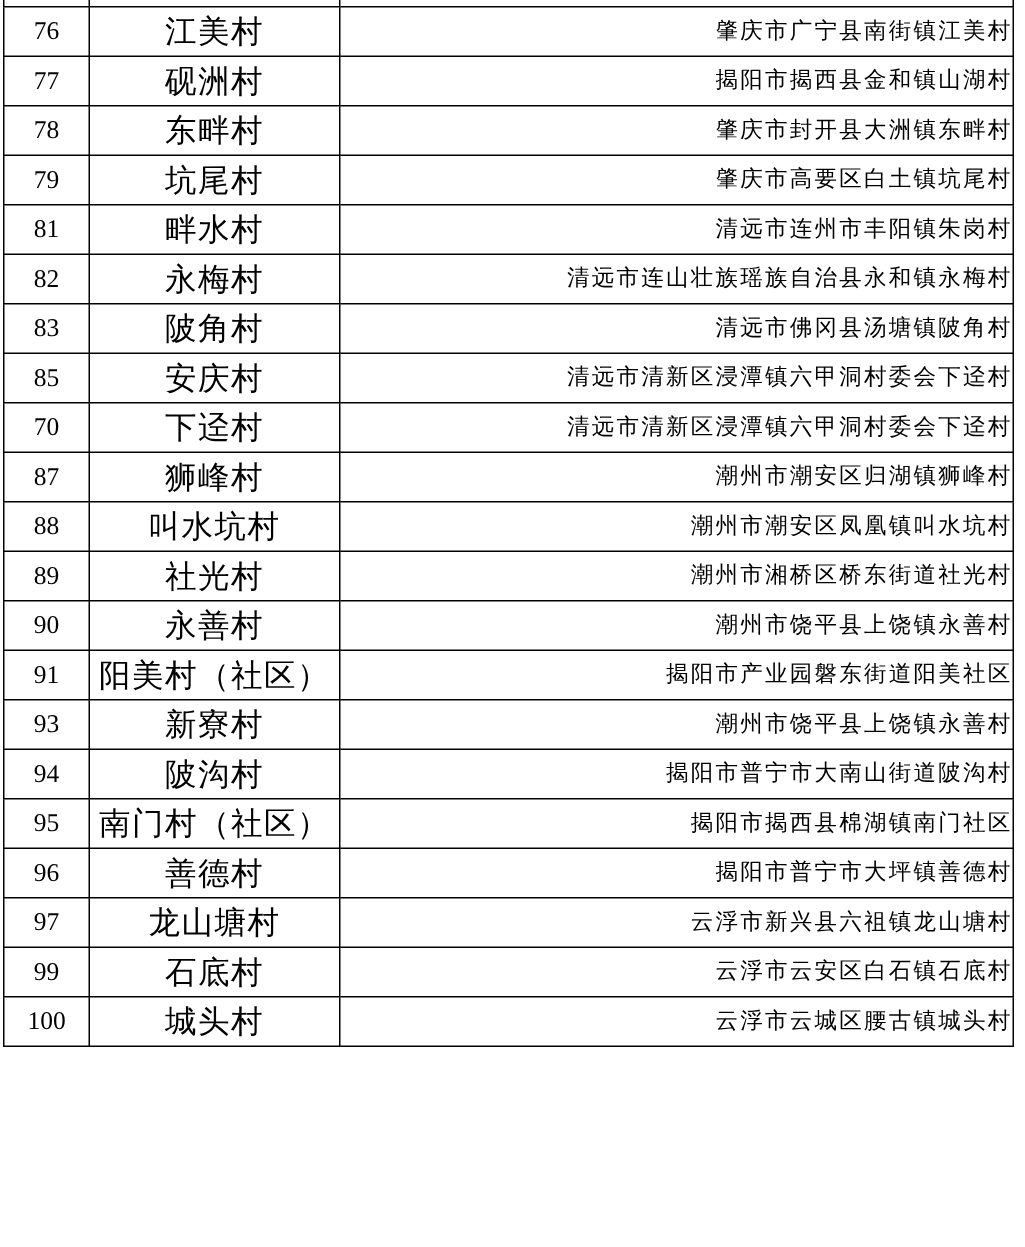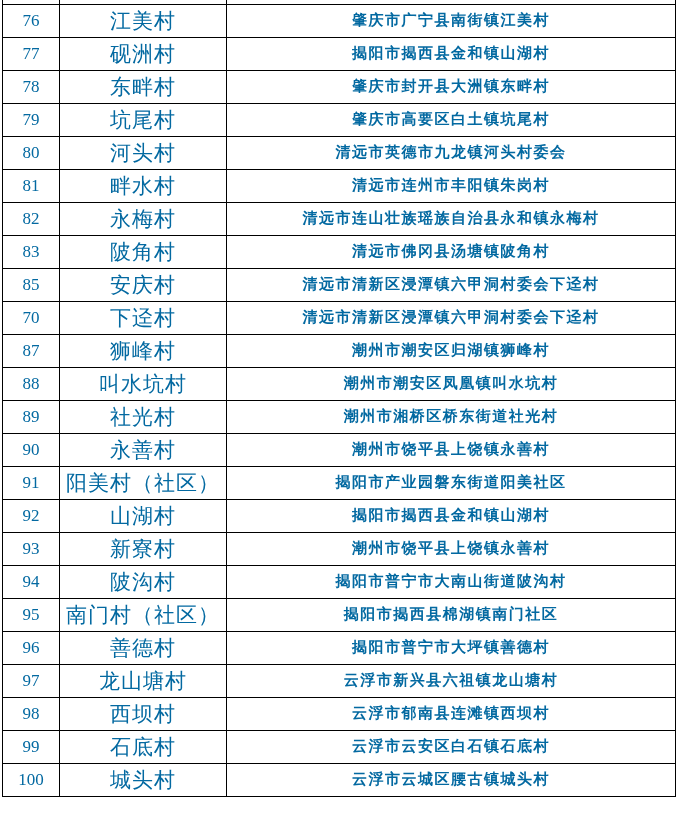--- a/index.html
+++ b/index.html
@@ -14,21 +14,21 @@
     background: #ffffff;
     overflow: hidden;
   }
   table.doc-table {
     border-collapse: collapse;
     table-layout: fixed;
     margin-left: 2px;
     margin-top: 0;
     width: 664px;
     font-family: "Liberation Serif", "DejaVu Serif", serif;
-    color: #0369a1;
+    color: #000000;
   }
   table.doc-table td {
     border: 1px solid #000000;
     overflow: hidden;
     white-space: nowrap;
     padding: 0;
     vertical-align: middle;
   }
   tr.data-row {
     height: 33px;
@@ -46,25 +46,24 @@
     font-size: 17px;
   }
   td.c-name {
     width: 166px;
     text-align: center;
     font-size: 21px;
     letter-spacing: 1px;
   }
   td.c-addr {
     width: 448px;
-    text-align: center;
+    text-align: right;
     padding-left: 5px;
     font-size: 15px;
     letter-spacing: 1.5px;
-    font-weight: bold;
   }
 </style>
 </head>
 <body>
 
 <div id="page">
   <table class="doc-table">
     <tbody>
       <tr class="partial-row">
         <td class="c-no"></td>
@@ -83,25 +82,20 @@
       </tr>
       <tr class="data-row">
         <td class="c-no">78</td>
         <td class="c-name">东畔村</td>
         <td class="c-addr">肇庆市封开县大洲镇东畔村</td>
       </tr>
       <tr class="data-row">
         <td class="c-no">79</td>
         <td class="c-name">坑尾村</td>
         <td class="c-addr">肇庆市高要区白土镇坑尾村</td>
-      </tr>
-      <tr class="data-row">
-        <td class="c-no">80</td>
-        <td class="c-name">河头村</td>
-        <td class="c-addr">清远市英德市九龙镇河头村委会</td>
       </tr>
       <tr class="data-row">
         <td class="c-no">81</td>
         <td class="c-name">畔水村</td>
         <td class="c-addr">清远市连州市丰阳镇朱岗村</td>
       </tr>
       <tr class="data-row">
         <td class="c-no">82</td>
         <td class="c-name">永梅村</td>
         <td class="c-addr">清远市连山壮族瑶族自治县永和镇永梅村</td>
@@ -140,25 +134,20 @@
         <td class="c-no">90</td>
         <td class="c-name">永善村</td>
         <td class="c-addr">潮州市饶平县上饶镇永善村</td>
       </tr>
       <tr class="data-row">
         <td class="c-no">91</td>
         <td class="c-name">阳美村（社区）</td>
         <td class="c-addr">揭阳市产业园磐东街道阳美社区</td>
       </tr>
       <tr class="data-row">
-        <td class="c-no">92</td>
-        <td class="c-name">山湖村</td>
-        <td class="c-addr">揭阳市揭西县金和镇山湖村</td>
-      </tr>
-      <tr class="data-row">
         <td class="c-no">93</td>
         <td class="c-name">新寮村</td>
         <td class="c-addr">潮州市饶平县上饶镇永善村</td>
       </tr>
       <tr class="data-row">
         <td class="c-no">94</td>
         <td class="c-name">陂沟村</td>
         <td class="c-addr">揭阳市普宁市大南山街道陂沟村</td>
       </tr>
       <tr class="data-row">
@@ -170,25 +159,20 @@
         <td class="c-no">96</td>
         <td class="c-name">善德村</td>
         <td class="c-addr">揭阳市普宁市大坪镇善德村</td>
       </tr>
       <tr class="data-row">
         <td class="c-no">97</td>
         <td class="c-name">龙山塘村</td>
         <td class="c-addr">云浮市新兴县六祖镇龙山塘村</td>
       </tr>
       <tr class="data-row">
-        <td class="c-no">98</td>
-        <td class="c-name">西坝村</td>
-        <td class="c-addr">云浮市郁南县连滩镇西坝村</td>
-      </tr>
-      <tr class="data-row">
         <td class="c-no">99</td>
         <td class="c-name">石底村</td>
         <td class="c-addr">云浮市云安区白石镇石底村</td>
       </tr>
       <tr class="data-row">
         <td class="c-no">100</td>
         <td class="c-name">城头村</td>
         <td class="c-addr">云浮市云城区腰古镇城头村</td>
       </tr>
     </tbody>

